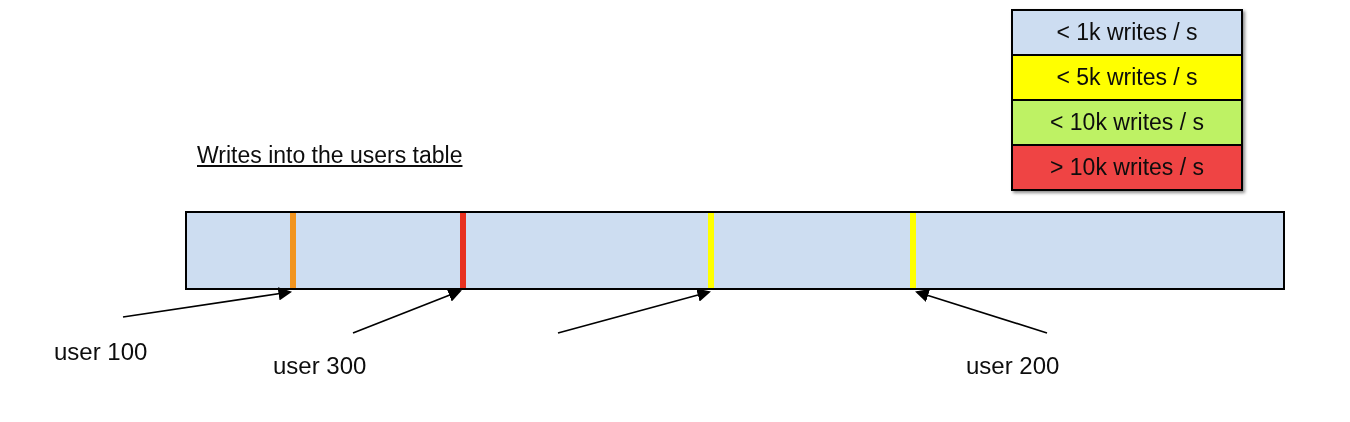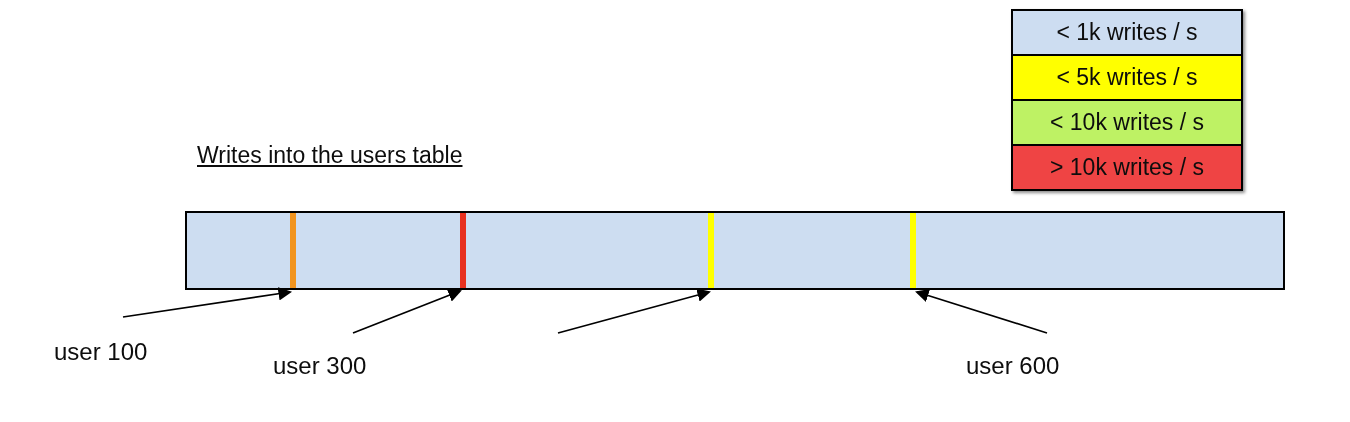--- a/index.html
+++ b/index.html
@@ -108,15 +108,15 @@
       </marker>
     </defs>
     <line x1="123" y1="317" x2="290" y2="292" stroke="#000000" stroke-width="1.7" marker-end="url(#arrowhead)"></line>
     <line x1="353" y1="333" x2="460" y2="291" stroke="#000000" stroke-width="1.7" marker-end="url(#arrowhead)"></line>
     <line x1="558" y1="333" x2="709" y2="292" stroke="#000000" stroke-width="1.7" marker-end="url(#arrowhead)"></line>
     <line x1="1047" y1="333" x2="917" y2="292" stroke="#000000" stroke-width="1.7" marker-end="url(#arrowhead)"></line>
   </svg>
 
   <div class="user-label user-label-100">user 100</div>
   <div class="user-label user-label-200">user 300</div>
-  <div class="user-label user-label-400">user 600</div>
+  <div class="user-label user-label-400">user 200</div>
 
 </div>
 
 </body></html>

